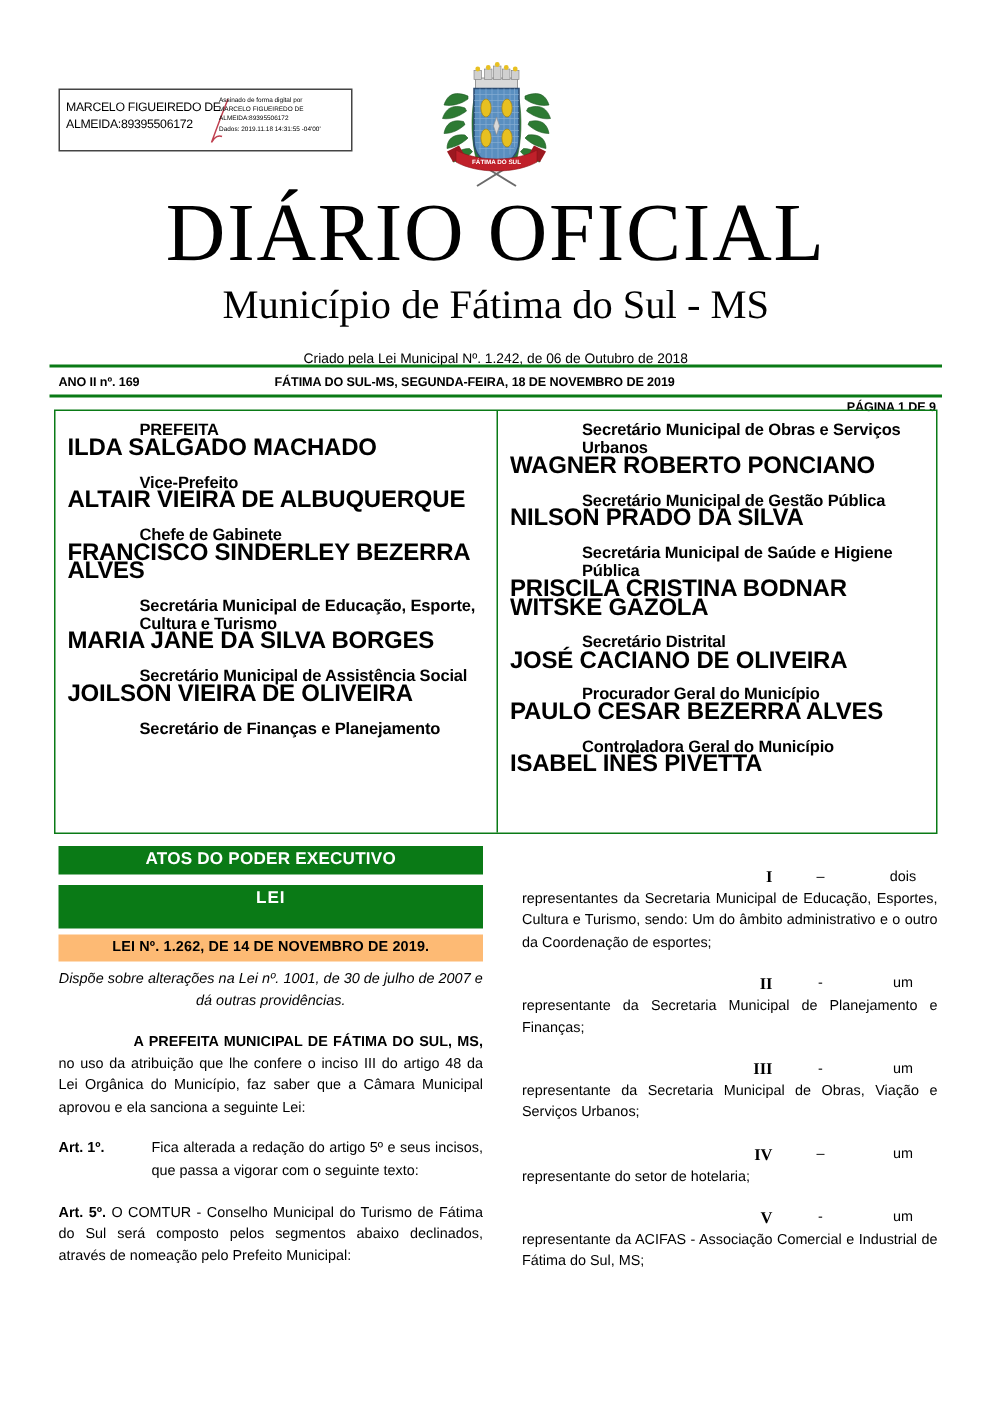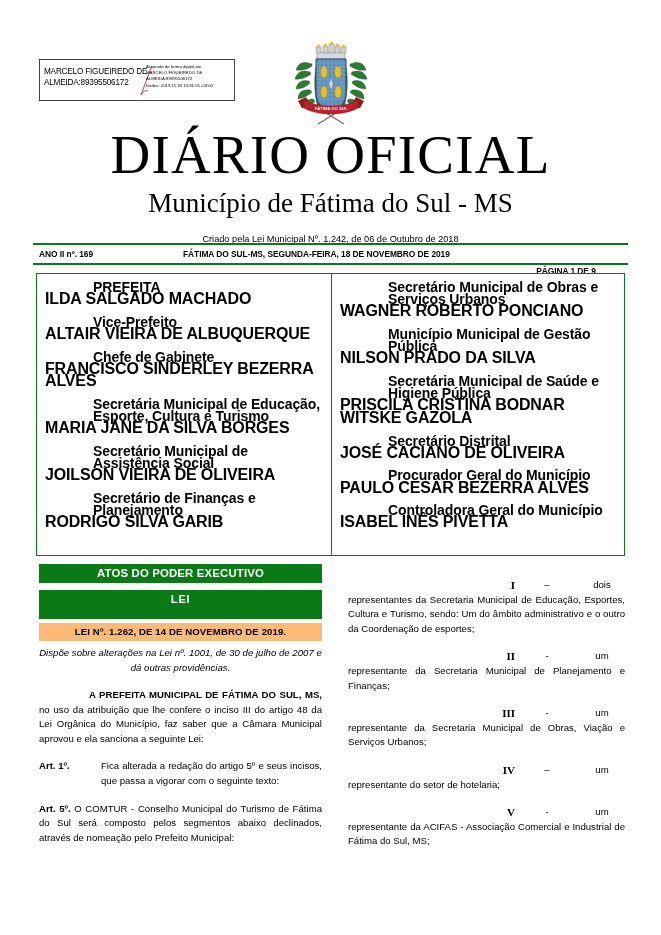--- a/index.html
+++ b/index.html
@@ -120,41 +120,41 @@
     align-items: center;
   }
   .infobar span {
     font-size: 8.4px;
     font-weight: bold;
     letter-spacing: -0.05px;
     white-space: nowrap;
   }
   .ib-left  { width: 150px; text-align: left; padding-left: 6px; box-sizing: border-box; }
   .ib-mid   { flex: 1; }
-  .ib-right { width: 120px; text-align: center; padding-right: 4px; box-sizing: border-box; margin-top: 33px; }
+  .ib-right { width: 120px; text-align: right; padding-right: 4px; box-sizing: border-box; margin-top: 33px; }
 
   
   .officials {
     position: absolute;
     left: 36px;
     top: 273px;
     width: 589px;
     height: 283px;
     border: 1.6px solid #0a7a16;
     box-sizing: border-box;
     display: flex;
   }
   .off-col {
     box-sizing: border-box;
     padding: 7px 8px 0 8px;
   }
   .off-col.left  { width: 296px; border-right: 1.6px solid #0a7a16; }
   .off-col.right { width: 293px; }
   .off-role {
-    font-size: 14px;
+    font-size: 11px;
     font-weight: bold;
     line-height: 12.2px;
     letter-spacing: -0.1px;
     padding-left: 48px;
   }
   .off-name {
     font-size: 16px;
     font-weight: bold;
     line-height: 12.6px;
     letter-spacing: -0.15px;
@@ -391,30 +391,29 @@
       <div class="off-entry">
         <div class="off-role">Secretária Municipal de Educação, Esporte, Cultura e Turismo</div>
         <div class="off-name">MARIA JANE DA SILVA BORGES</div>
       </div>
       <div class="off-entry">
         <div class="off-role">Secretário Municipal de Assistência Social</div>
         <div class="off-name">JOILSON VIEIRA DE OLIVEIRA</div>
       </div>
       <div class="off-entry">
         <div class="off-role">Secretário de Finanças e Planejamento</div>
-        <div class="off-name">RODRIGO SILVA GARIB</div>
       </div>
     </div>
     <div class="off-col right">
       <div class="off-entry">
         <div class="off-role">Secretário Municipal de Obras e Serviços Urbanos</div>
         <div class="off-name">WAGNER ROBERTO PONCIANO</div>
       </div>
       <div class="off-entry">
-        <div class="off-role">Município Municipal de Gestão Pública</div>
+        <div class="off-role">Secretário Municipal de Gestão Pública</div>
         <div class="off-name">NILSON PRADO DA SILVA</div>
       </div>
       <div class="off-entry">
         <div class="off-role">Secretária Municipal de Saúde e Higiene Pública</div>
         <div class="off-name">PRISCILA CRISTINA BODNAR WITSKE GAZOLA</div>
       </div>
       <div class="off-entry">
         <div class="off-role">Secretário Distrital</div>
         <div class="off-name">JOSÉ CACIANO DE OLIVEIRA</div>
       </div>

